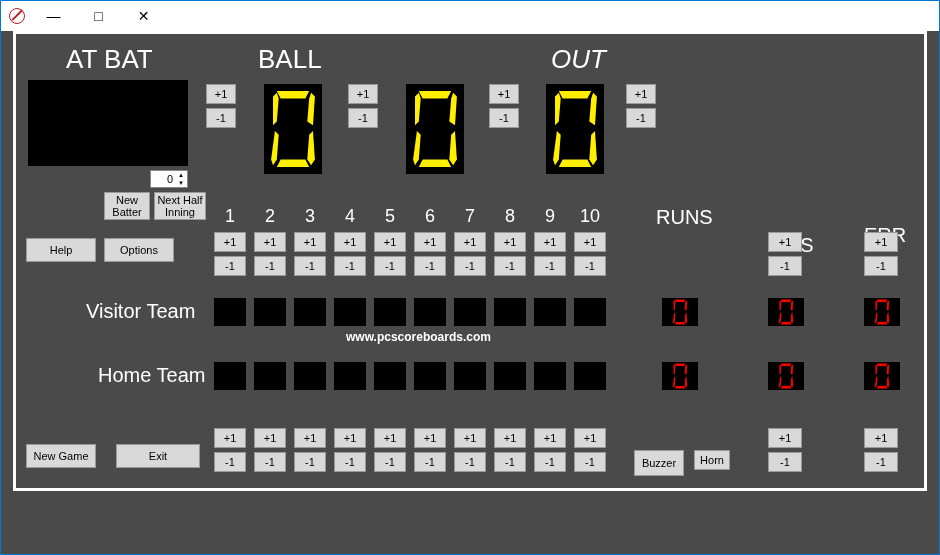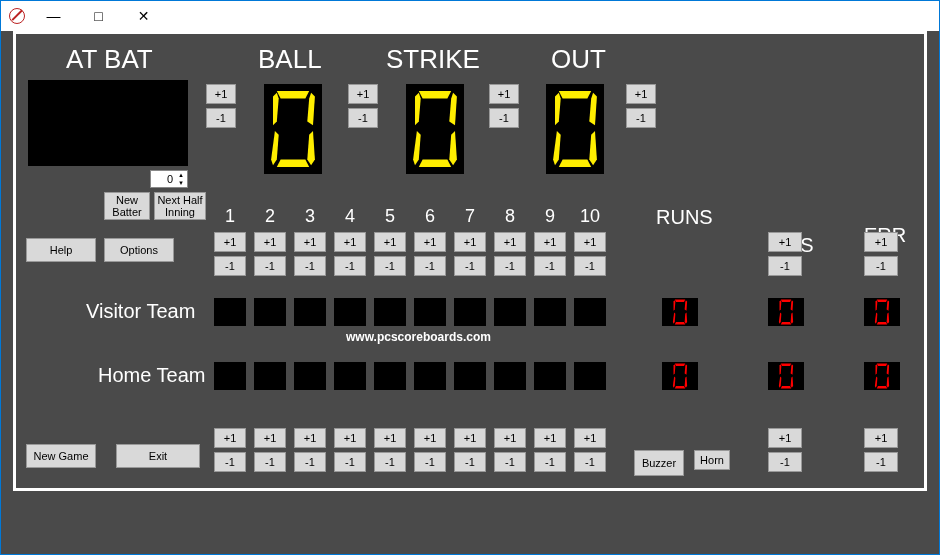--- a/index.html
+++ b/index.html
@@ -11,21 +11,21 @@
   .titlebar .title { flex: 1; font-size: 12px; color: #000; }
   .winbtns { display: flex; height: 100%; }
   .winbtn { width: 45px; height: 100%; display: flex; align-items: center; justify-content: center; font-size: 14px; font-family: sans-serif; }
   .client { flex: 1; background: #4a4a4a; position: relative; }
   .field-name { text-align: center; color: #fff; font-size: 40px; font-family: Arial; padding: 4px 0 6px; }
   .board { border: 3px solid #fff; margin: 0 12px 0 12px; height: 460px; position: relative; color: #fff; }
   .lbl { position: absolute; font-size: 26px; color: #fff; }
   .atbat-label { top: 10px; left: 50px; }
   .ball-label { top: 10px; left: 242px; }
   .strike-label { top: 10px; left: 370px; }
-  .out-label { top: 10px; left: 535px; }
+  .out-label { top: 10px; left: 535px; font-style: italic; }
   .atbat-box { position: absolute; top: 46px; left: 12px; width: 160px; height: 86px; background: #000; }
   .spinner { position: absolute; top: 136px; left: 134px; width: 38px; height: 18px; background: #fff; border: 1px solid #888; display: flex; align-items: center; }
   .spinner .val { flex: 1; font-size: 11px; color: #000; text-align: right; padding-right: 2px; }
   .spinner .arrows { width: 12px; display: flex; flex-direction: column; }
   .spinner .arr { height: 8px; font-size: 7px; line-height: 7px; text-align: center; color: #000; }
   .digit { position: absolute; width: 58px; height: 90px; background: #000; display: flex; align-items: center; justify-content: center; }
   .digit svg { width: 48px; height: 80px; }
   .pmcol { position: absolute; width: 30px; }
   .pm { width: 30px; height: 20px; background: #d9d9d9; border: 1px solid #999; color: #000; font-size: 11px; display: flex; align-items: center; justify-content: center; margin-bottom: 4px; cursor: pointer; }
   #d-ball { top: 50px; left: 248px; }
@@ -70,21 +70,20 @@
       <div class="winbtn">—</div>
       <div class="winbtn">□</div>
       <div class="winbtn close">✕</div>
     </div>
   </div>
   <div class="client">
     <div class="board">
 
       <div class="lbl atbat-label">AT BAT</div>
       <div class="lbl ball-label">BALL</div>
-      <div class="lbl strike-label">STRIKE</div>
       <div class="lbl out-label">OUT</div>
 
       <div class="atbat-box"></div>
       <div class="spinner">
         <div class="val">0</div>
         <div class="arrows">
           <div class="arr">▴</div>
           <div class="arr">▾</div>
         </div>
       </div>

